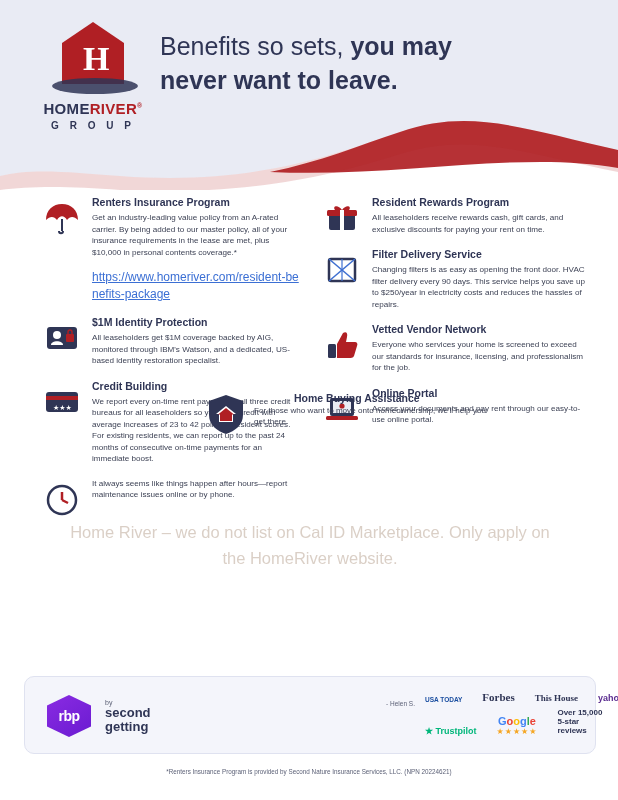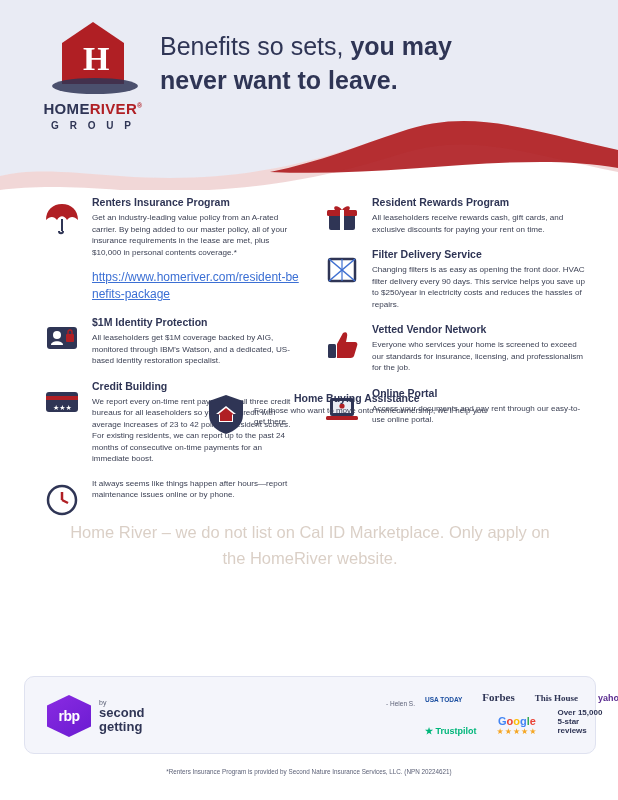--- a/index.html
+++ b/index.html
@@ -207,21 +207,21 @@
     background: #f4f5fb;
     border: 1px solid #dfe2f0;
     border-radius: 10px;
   }
   .rbp-logo {
     position: absolute;
     left: 22px;
     top: 18px;
     display: flex;
     align-items: center;
-    gap: 8px;
+    gap: 14px;
   }
   .rbp-badge {
     width: 44px; height: 42px;
     background: #7b2ff7;
     background: linear-gradient(145deg,#8a2be2,#6a1bd1);
     clip-path: polygon(50% 0%, 100% 25%, 100% 75%, 50% 100%, 0% 75%, 0% 25%);
     color: #ffffff;
     font-size: 14px;
     font-weight: bold;
     display: flex;

